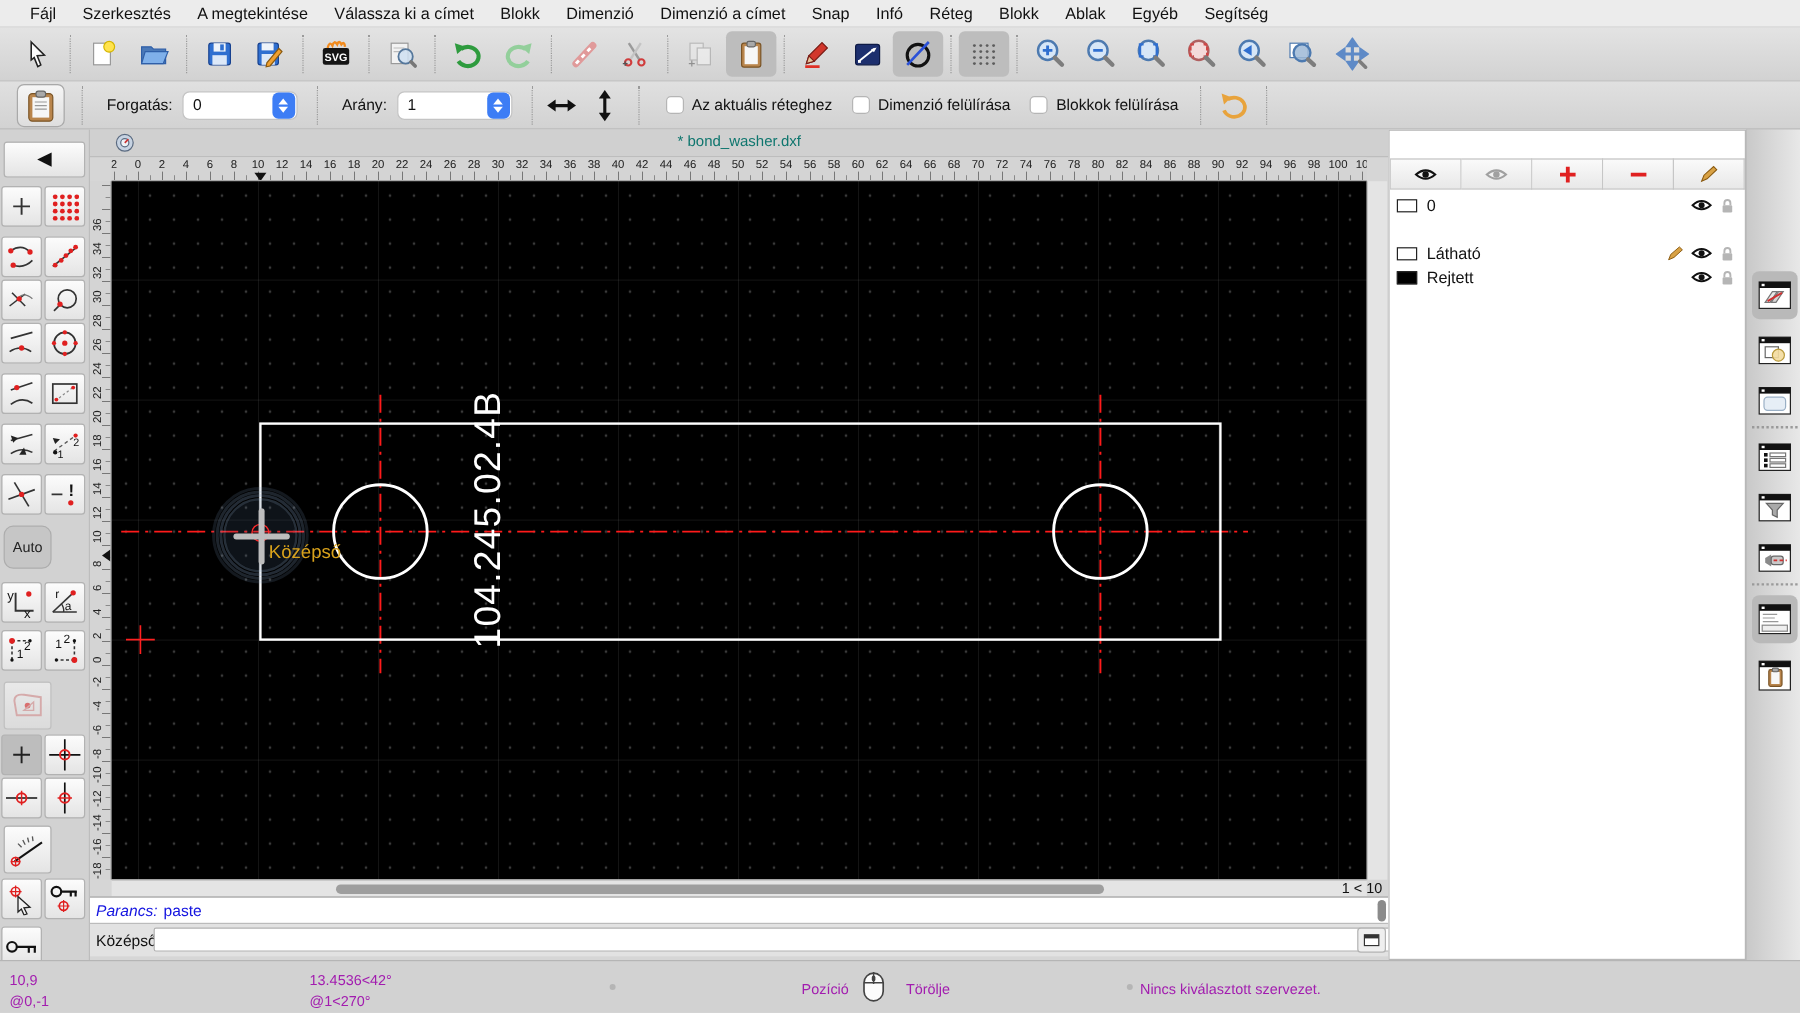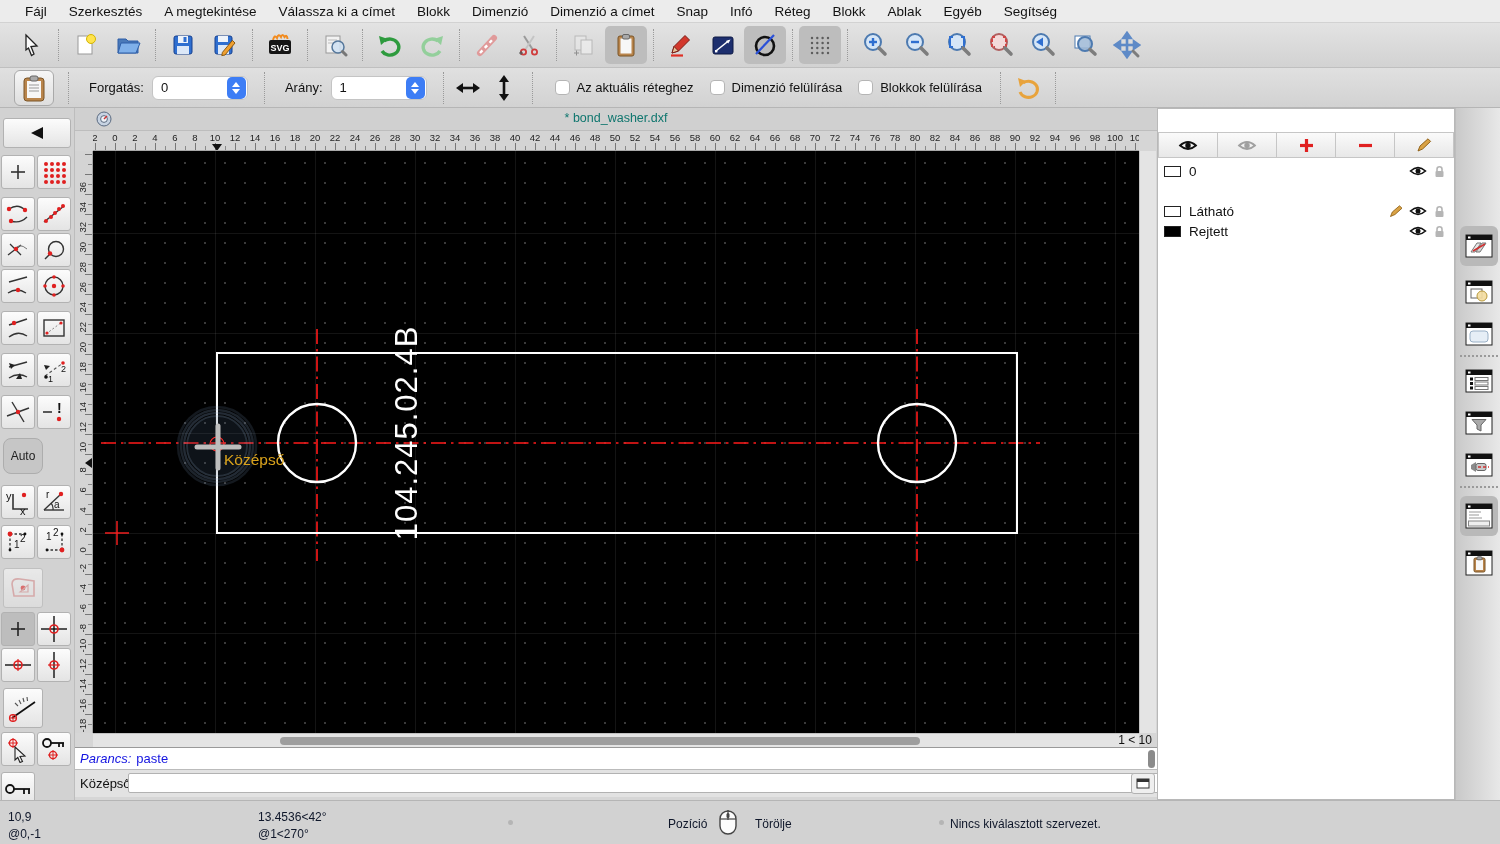--- a/index.html
+++ b/index.html
@@ -112,21 +112,21 @@
 
   
   .dockcol { position:absolute; left:1455px; top:108px; width:45px; height:692px;
              background:linear-gradient(90deg,#c9c9c9,#e8e8e8); border-left:1px solid #bdbdbd; }
   .dockbtn { position:absolute; left:7px; width:32px; height:30px; display:flex; align-items:center; justify-content:center; }
   .dockbtn.active { background:#b9b9b9; border-radius:6px; left:4px; width:38px; height:40px; }
   .docksep { position:absolute; left:4px; width:38px; border-top:2px dotted #9a9a9a; }
 
   
   .statusbar { position:absolute; left:0; top:800px; width:100%; height:44px; background:#d2d2d2; border-top:1px solid #b5b5b5; }
-  .st { position:absolute; font-size:12px; color:#0f172a; white-space:nowrap; }
+  .st { position:absolute; font-size:12px; color:#a21caf; white-space:nowrap; }
   .stdot { position:absolute; width:5px; height:5px; border-radius:50%; background:#b5b5b5; }
 
   svg { display:block; }
   text { font-family:"Liberation Sans", sans-serif; }
 </style>
 </head>
 <body>
 
 <div id="app">
 

